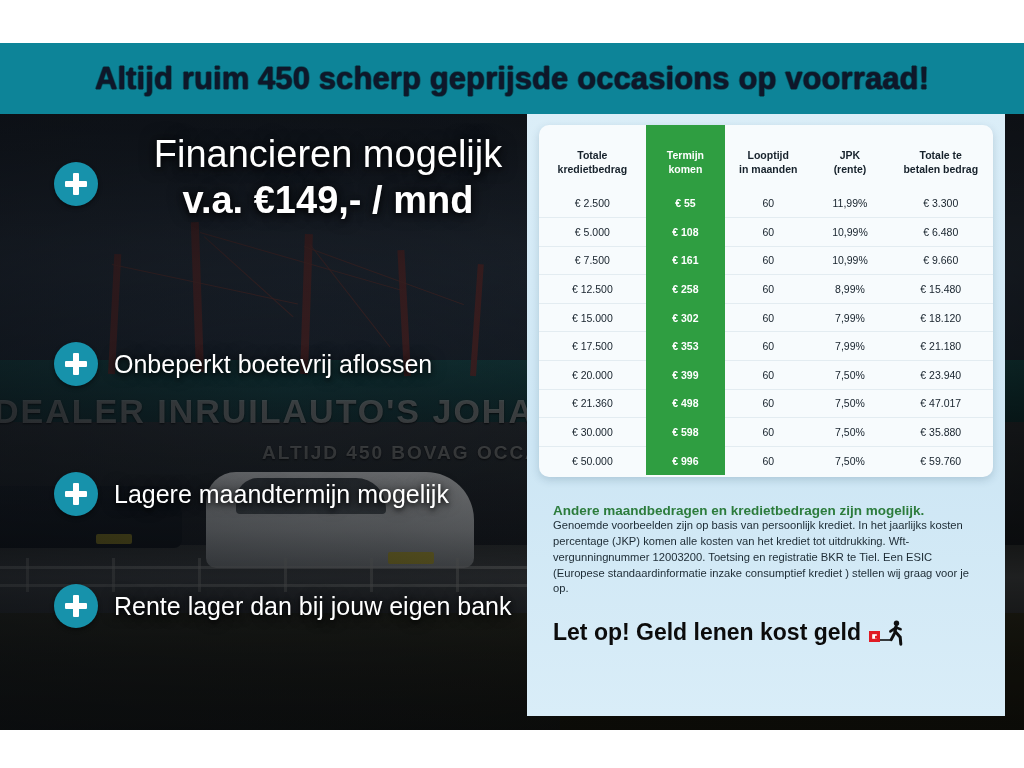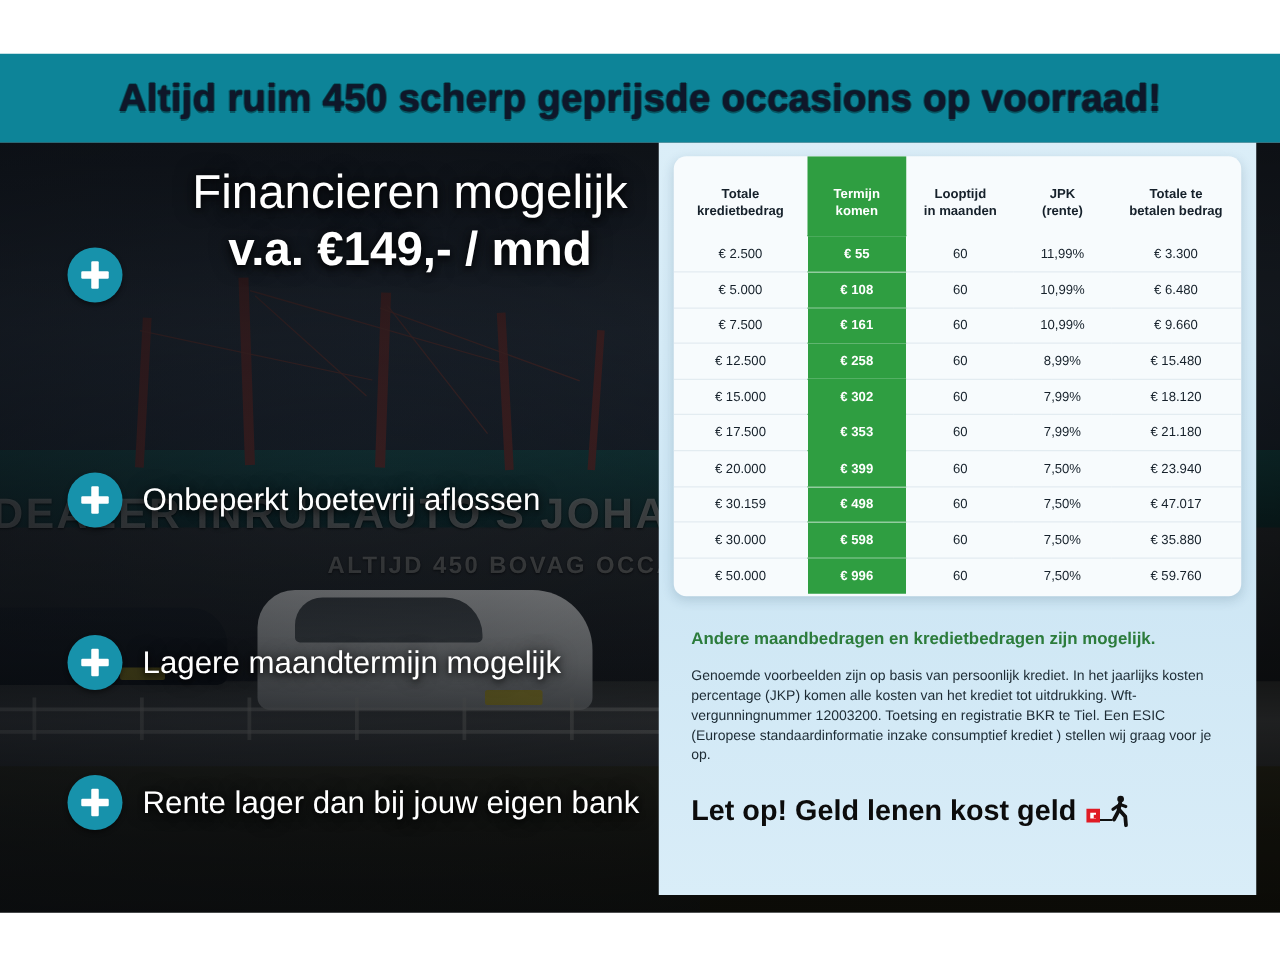--- a/index.html
+++ b/index.html
@@ -134,21 +134,20 @@
     position: absolute;
     left: 0; top: 114px;
     width: 560px; height: 616px;
     z-index: 4;
   }
   .feature {
     position: absolute;
     display: flex;
     align-items: center;
     gap: 16px;
-    margin-top: 36px;
   }
   .plus {
     flex: 0 0 auto;
     width: 44px; height: 44px;
     border-radius: 50%;
     background: #1792ab;
     position: relative;
     box-shadow: 0 2px 4px rgba(0,0,0,.45);
   }
   .plus::before, .plus::after {
@@ -251,21 +250,21 @@
   }
 
   
   .disclaimer {
     padding: 26px 14px 0 14px;
   }
   .disc-title {
     color: #2c7c3c;
     font-weight: bold;
     font-size: 13.5px;
-    margin-bottom: 16px;
+    margin-bottom: 0;
   }
   .disc-body {
     color: #1c2a33;
     font-size: 11.2px;
     line-height: 1.42;
   }
   .letop-row {
     display: flex;
     align-items: center;
     gap: 8px;
@@ -439,21 +438,21 @@
               <td>€ 21.180</td>
             </tr>
             <tr>
               <td>€ 20.000</td>
               <td class="hl">€ 399</td>
               <td>60</td>
               <td>7,50%</td>
               <td>€ 23.940</td>
             </tr>
             <tr>
-              <td>€ 30.159</td>
+              <td>€ 21.360</td>
               <td class="hl">€ 498</td>
               <td>60</td>
               <td>7,50%</td>
               <td>€ 47.017</td>
             </tr>
             <tr>
               <td>€ 30.000</td>
               <td class="hl">€ 598</td>
               <td>60</td>
               <td>7,50%</td>

